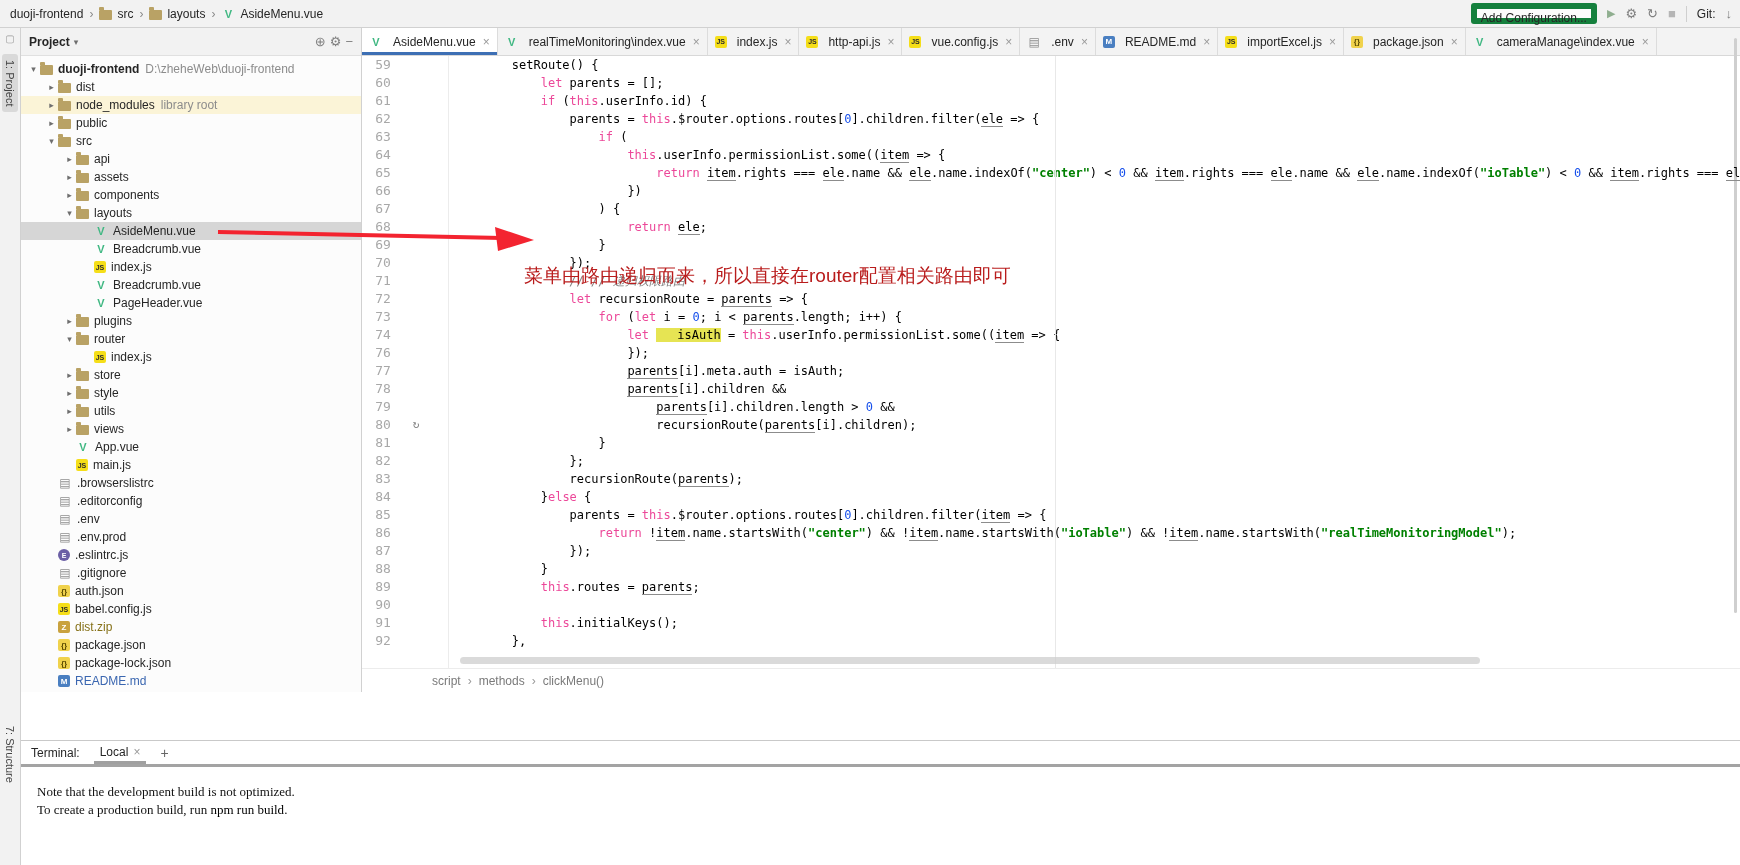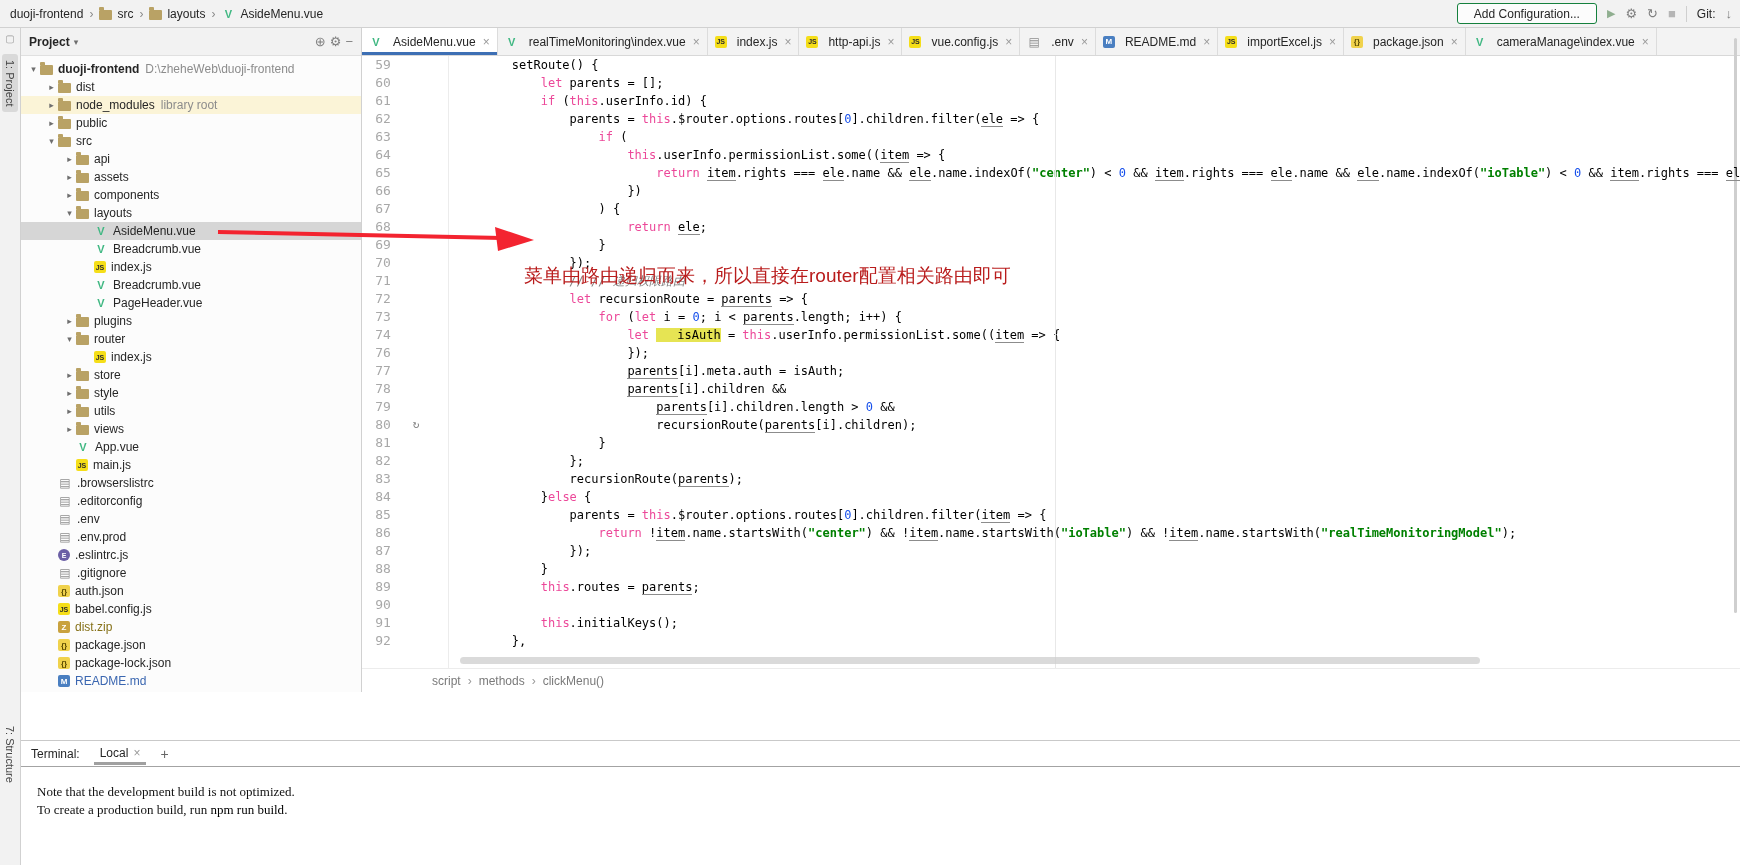--- a/index.html
+++ b/index.html
@@ -5,21 +5,21 @@
   * { margin:0; padding:0; box-sizing:border-box; }
   html,body { width:1740px; height:865px; overflow:hidden; }
   body { font-family:"Liberation Sans",sans-serif; font-size:12px; color:#262626; background:#fff; position:relative; }
 
   
   .topbar { height:28px; background:#f2f2f2; border-bottom:1px solid #d1d1d1; display:flex; align-items:center; padding:0 6px 0 10px; }
   .crumbs { flex:1; display:flex; align-items:center; gap:6px; white-space:nowrap; }
   .crumb { display:flex; align-items:center; gap:4px; cursor:default; }
   .crumb-sep { color:#8a8a8a; font-size:12px; }
   .top-right { display:flex; align-items:center; gap:10px; padding-right:2px; }
-  .add-config { font-family:inherit; font-size:12px; color:#262626; background:#fcfcfc; border:1px solid #15803d; border-radius:3px; padding:2px 16px; height:21px; }
+  .add-config { font-family:inherit; font-size:12px; color:#262626; background:#fcfcfc; border:6px solid #15803d; border-radius:3px; padding:2px 4px; height:21px; }
   .tb-icon { color:#7f7f7f; font-size:13px; line-height:1; cursor:default; }
   .tb-icon.play { color:#8fae8f; font-size:11px; }
   .tb-icon.stop { color:#b5b5b5; }
   .tb-sep { width:1px; height:16px; background:#cfcfcf; }
   .git-label { color:#262626; }
 
   
   .lower { display:flex; height:837px; }
   .strip { width:21px; background:#f2f2f2; border-right:1px solid #d1d1d1; display:flex; flex-direction:column; align-items:center; padding-top:5px; gap:10px; }
   .strip .spacer { flex:1; }
@@ -87,21 +87,21 @@
   .tk-c { color:#808080; font-style:italic; }
   .tk-u { border-bottom:1px solid #8c8c8c; }
   .tk-hl { background:#e6e453;padding-left:21px; }
   .hscroll { position:absolute; left:98px; bottom:4px; width:1020px; height:7px; background:#cdcdcd; border-radius:4px; opacity:.75; }
 
   .ed-breadcrumb { height:24px; flex-shrink:0; display:flex; align-items:center; gap:7px; padding-left:70px; color:#7a7a7a; border-top:1px solid #ececec; background:#fff; }
   .bc-sep { color:#9a9a9a; }
 
   
   .terminal { flex:1; border-top:1px solid #c9c9c9; display:flex; flex-direction:column; background:#fff; }
-  .term-head { height:26px; flex-shrink:0; display:flex; align-items:center; gap:14px; padding:0 10px; border-bottom:1px solid #a3a3a3; }
+  .term-head { height:26px; flex-shrink:0; display:flex; align-items:center; gap:14px; padding:0 10px; border-bottom:3px solid #a3a3a3; }
   .term-tab { display:flex; align-items:center; gap:5px; padding:4px 6px 2px 6px; border-bottom:3px solid #a0a0a0; }
   .term-close { color:#9a9a9a; font-size:12px; }
   .term-plus { color:#666; font-size:14px; }
   .term-body { flex:1; padding:16px 0 0 16px; font-family:Liberation Serif, serif; font-size:13px; line-height:18px; color:#111; }
   .term-t { color:#111; }
   .term-cmd { color:#000000; }
 
   
   .anno-svg { position:absolute; left:0; top:0; width:1740px; height:865px; pointer-events:none; z-index:50; }
   .anno-text { position:absolute; left:524px; top:227px; font-size:19px; color:#b91c1c; z-index:51; pointer-events:none; white-space:nowrap; font-family:"Liberation Sans",sans-serif;margin-top:36px; }

